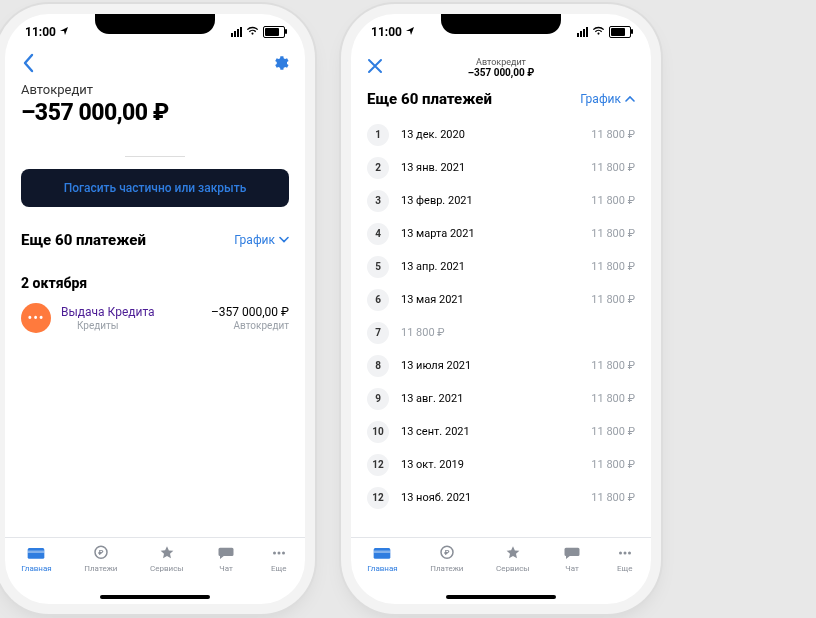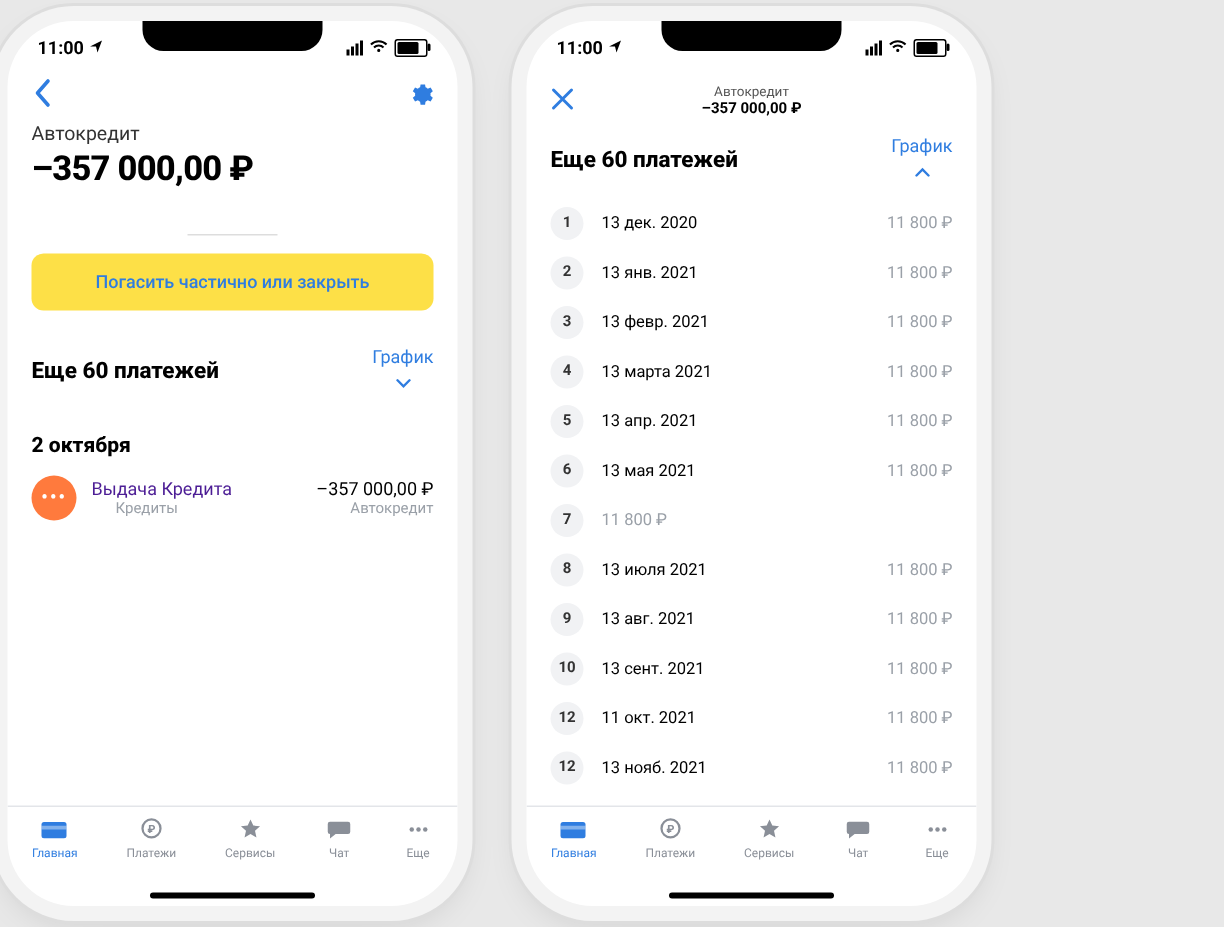--- a/index.html
+++ b/index.html
@@ -24,24 +24,24 @@
   .screen{position:absolute;top:36px;left:0;right:0;bottom:0;display:flex;flex-direction:column;}
   .content{flex:1;overflow:hidden;padding:0 16px;}
   
   .navA{display:flex;justify-content:space-between;align-items:center;height:30px;}
   .back-chev{color:#2f7de0;font-size:22px;font-weight:300;}
   .gear{color:#2f7de0;}
   .acct-title{font-size:13px;color:#333;margin-top:2px;}
   .balance{font-size:23px;font-weight:800;color:#000;margin-top:2px;letter-spacing:-0.5px;}
   .meta{font-size:9px;color:#9aa0a8;margin-top:4px;line-height:1.35;}
   .divider-line{height:1px;background:#ddd;margin:30px auto 12px;width:60px;}
-  .big-btn{background:#fde047;color:#2f7de0;font-size:12px;font-weight:500;text-align:center;padding:12px 0;border-radius:8px;margin-top:12px;}
+  .big-btn{background:#0f172a;color:#2f7de0;font-size:12px;font-weight:500;text-align:center;padding:12px 0;border-radius:8px;margin-top:12px;}
   .section-row{display:flex;justify-content:space-between;align-items:center;margin-top:24px;}
   .section-h{font-size:15px;font-weight:800;color:#000;}
-  .link-blue{font-size:12px;color:#2f7de0;display:flex;align-items:center;gap:4px;flex-direction:column;}
+  .link-blue{font-size:12px;color:#2f7de0;display:flex;align-items:center;gap:4px;}
   .date-h{font-size:14px;font-weight:800;color:#000;margin-top:26px;}
   .txn{display:flex;align-items:center;margin-top:12px;gap:10px;}
   .txn-dot{width:30px;height:30px;border-radius:50%;background:#ff7a3d;display:flex;align-items:center;justify-content:center;color:#fff;font-size:14px;letter-spacing:1px;}
   .txn-mid{flex:1;}
   .txn-title{font-size:12px;color:#4c1d95;}
   .txn-sub{font-size:10px;color:#9aa0a8;margin-top:1px;margin-left:16px;}
   .txn-right{text-align:right;}
   .txn-amt{font-size:12px;color:#000;}
   
   .navB{display:flex;align-items:center;height:34px;position:relative;}
@@ -288,21 +288,21 @@
               <div class="sched-date">13 авг. 2021</div>
               <div class="sched-amt">11 800 ₽</div>
             </div>
             <div class="sched-row">
               <div class="sched-num">10</div>
               <div class="sched-date">13 сент. 2021</div>
               <div class="sched-amt">11 800 ₽</div>
             </div>
             <div class="sched-row">
               <div class="sched-num">12</div>
-              <div class="sched-date">11 окт. 2021</div>
+              <div class="sched-date">13 окт. 2019</div>
               <div class="sched-amt">11 800 ₽</div>
             </div>
             <div class="sched-row">
               <div class="sched-num">12</div>
               <div class="sched-date">13 нояб. 2021</div>
               <div class="sched-amt">11 800 ₽</div>
             </div>
           </div>
       </div>
 

